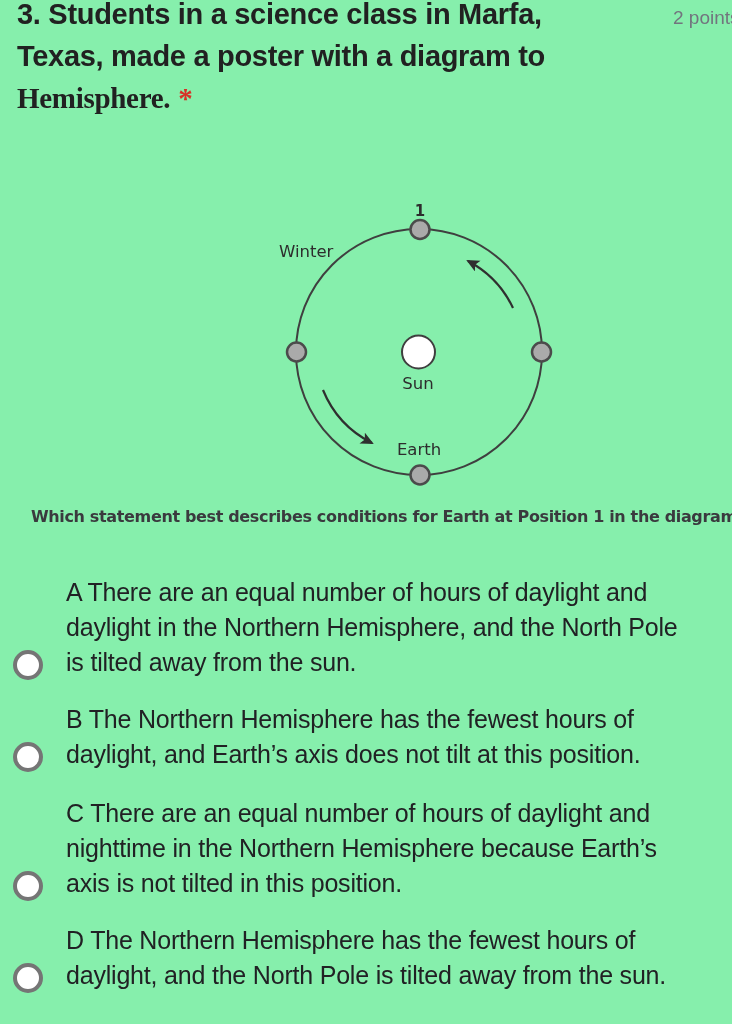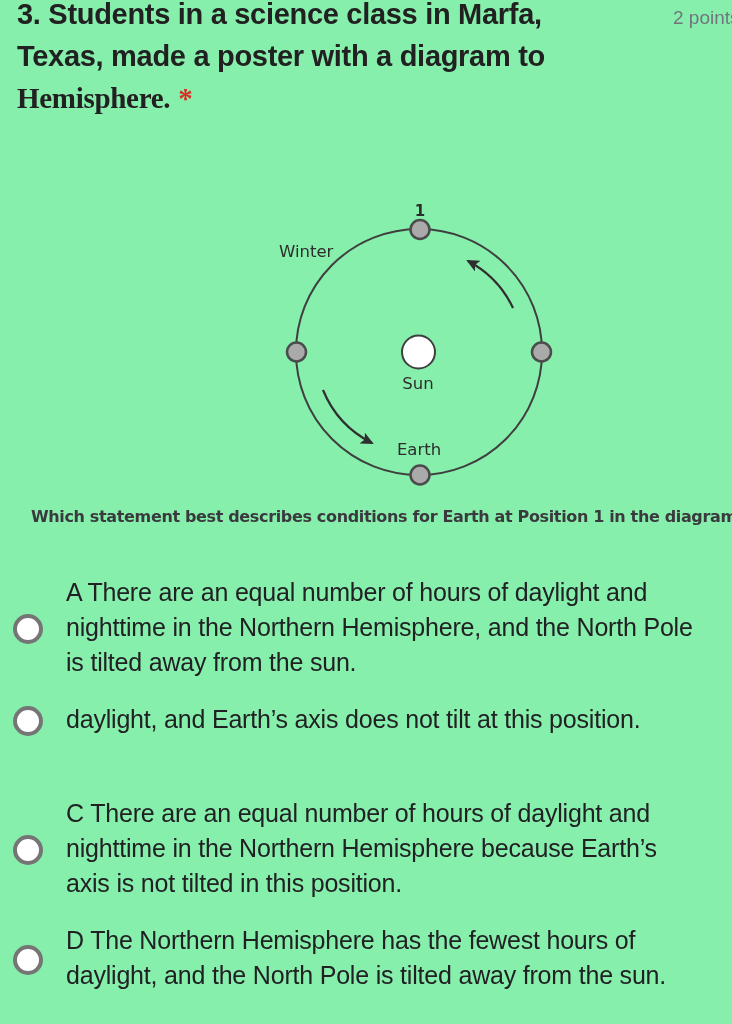--- a/index.html
+++ b/index.html
@@ -61,21 +61,21 @@
     color:#3a3a3e;
     white-space:nowrap;
   }
 
   
   .option {
     position:absolute;
     left:13px;
     right:0;
     display:flex;
-    align-items:center;
+    align-items:flex-end;
     gap:23px;
     cursor:pointer;
   }
   .radio {
     flex:0 0 auto;
     width:30px;
     height:30px;
     margin-top:3px;
     border:4px solid #757575;
     border-radius:50%;
@@ -132,28 +132,29 @@
       <text x="169" y="265" text-anchor="middle" font-size="16.5">Earth</text>
     </svg>
 
     <div class="prompt">Which statement best describes conditions for Earth at Position 1 in the diagram?</div>
   </div>
 
   <div class="option opt-a">
     <span class="radio"></span>
     <div class="opt-text">
       <span class="o-line">A There are an equal number of hours of daylight and</span>
-      <span class="o-line">nighttime in the Northern Hemisphere, and the North Pole</span>
+      <span class="o-line">daylight in the Northern Hemisphere, and the North Pole</span>
       <span class="o-line">is tilted away from the sun.</span>
     </div>
   </div>
 
   <div class="option opt-b">
     <span class="radio"></span>
     <div class="opt-text">
+      <span class="o-line">B The Northern Hemisphere has the fewest hours of</span>
       <span class="o-line">daylight, and Earth’s axis does not tilt at this position.</span>
     </div>
   </div>
 
   <div class="option opt-c">
     <span class="radio"></span>
     <div class="opt-text">
       <span class="o-line">C There are an equal number of hours of daylight and</span>
       <span class="o-line">nighttime in the Northern Hemisphere because Earth’s</span>
       <span class="o-line">axis is not tilted in this position.</span>

